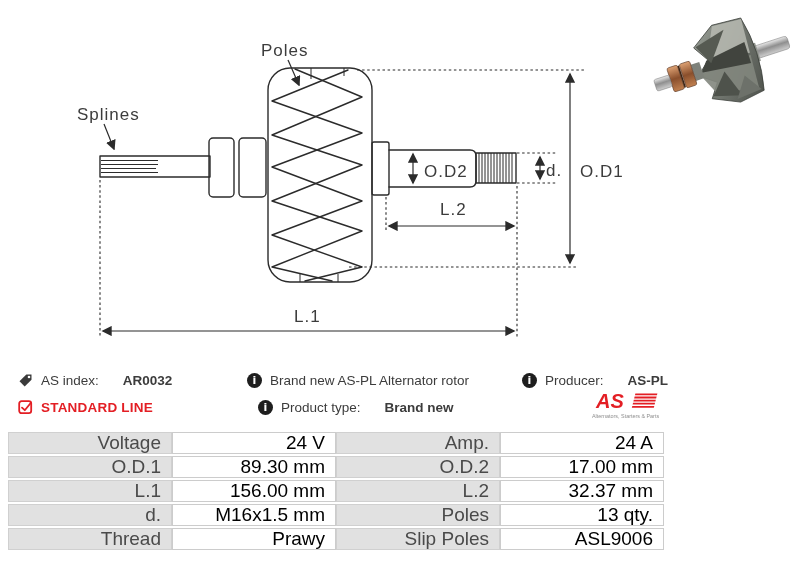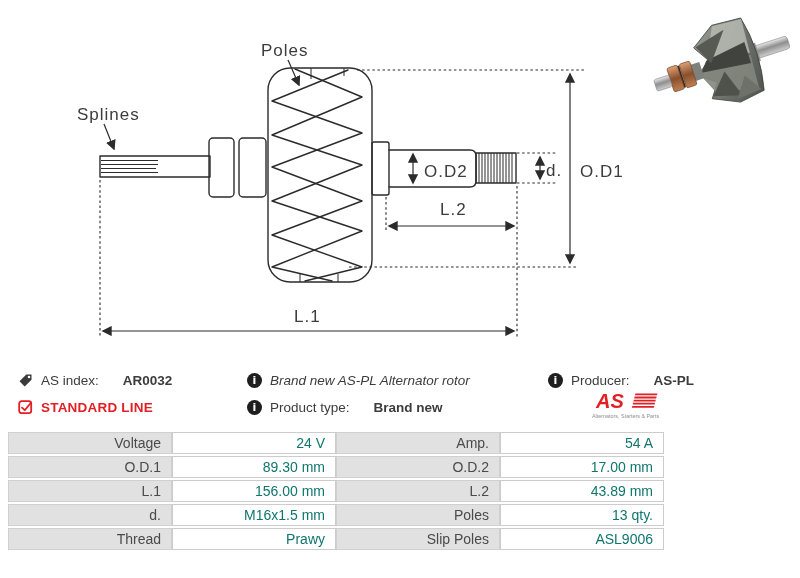--- a/index.html
+++ b/index.html
@@ -25,25 +25,25 @@
   .info-icon{width:15px;height:15px;border-radius:50%;background:#1e1e1e;display:inline-flex;align-items:center;justify-content:center;flex:0 0 auto;}
   .info-icon::before{content:"i";color:#ffffff;font:bold 11px "DejaVu Sans",sans-serif;line-height:1;}
   .as-logo{position:absolute;left:588px;top:391px;}
   
   .spec-table{
     position:absolute;left:8px;top:430px;
     border-collapse:separate;border-spacing:0 2px;
     table-layout:fixed;
   }
   .spec-table td{
-    height:20px;font-size:14px;line-height:20px;
+    height:20px;font-size:19px;line-height:20px;
     padding:0 10px 0 4px;text-align:right;overflow:hidden;
   }
   td.lbl{background:#e1e1e1;border:1px solid #d0d0d0;color:#4a4a4a;width:148px;}
-  td.val{background:#ffffff;border:1px solid #cccccc;color:#0f766e;width:148px;}
+  td.val{background:#ffffff;border:1px solid #cccccc;color:#000000;width:148px;}
 </style>
 </head>
 <body>
 
 <svg class="diagram" width="800" height="365" viewBox="0 0 800 365">
   <defs>
     <marker id="arr" viewBox="0 0 10 10" refX="8.5" refY="5" markerWidth="8.5" markerHeight="8.5" orient="auto-start-reverse">
       <path d="M0,0 L10,5 L0,10 Z" fill="#2b2b2b"></path>
     </marker>
   </defs>
@@ -171,32 +171,32 @@
 </div>
 
 <div class="info-item" style="left:18px;top:400px;text-align:right;">
   <svg width="15" height="15" viewBox="0 0 15 15">
     <rect x="1.2" y="1.2" width="12" height="12" rx="2.4" fill="none" stroke="#e31e24" stroke-width="1.8"></rect>
     <path d="M4,7.6 L6.8,10.2 L12.5,3.2" fill="none" stroke="#e31e24" stroke-width="1.8" stroke-linecap="round" stroke-linejoin="round"></path>
   </svg>
   <span class="red-text">STANDARD LINE</span>
 </div>
 
-<div class="info-item" style="left:247px;top:373px;font-style:italic;">
+<div class="info-item" style="left:247px;top:373px;">
   <span class="info-icon"></span>
   <span>Brand new AS-PL Alternator rotor</span>
 </div>
 
-<div class="info-item" style="left:247px;top:400px;">
+<div class="info-item" style="left:258px;top:400px;">
   <span class="info-icon"></span>
   <span>Product type:</span>
     <span class="b">Brand new</span>
 </div>
 
-<div class="info-item" style="left:548px;top:373px;text-align:center;">
+<div class="info-item" style="left:522px;top:373px;text-align:center;">
   <span class="info-icon"></span>
   <span>Producer:</span>
     <span class="b">AS-PL</span>
 </div>
 
 <svg class="as-logo" width="80" height="30" viewBox="0 0 80 30">
   <text x="8" y="17" font-family="Liberation Sans, sans-serif" font-style="italic" font-weight="bold" font-size="20" fill="#e31e24">AS</text>
   <g fill="#e31e24" transform="skewX(-14)">
     <rect x="48" y="2.5" width="22" height="1.8"></rect>
     <rect x="48" y="5.6" width="22" height="1.8"></rect>
@@ -206,33 +206,33 @@
   </g>
   <text x="4" y="26.5" font-family="Liberation Sans, sans-serif" font-size="5.4" fill="#8d8d8d">Alternators, Starters &amp; Parts</text>
 </svg>
 
 <table class="spec-table">
   <tbody>
     <tr>
       <td class="lbl">Voltage</td>
       <td class="val">24 V</td>
       <td class="lbl">Amp.</td>
-      <td class="val">54 A</td>
+      <td class="val">24 A</td>
     </tr>
     <tr>
       <td class="lbl">O.D.1</td>
       <td class="val">89.30 mm</td>
       <td class="lbl">O.D.2</td>
       <td class="val">17.00 mm</td>
     </tr>
     <tr>
       <td class="lbl">L.1</td>
       <td class="val">156.00 mm</td>
       <td class="lbl">L.2</td>
-      <td class="val">43.89 mm</td>
+      <td class="val">32.37 mm</td>
     </tr>
     <tr>
       <td class="lbl">d.</td>
       <td class="val">M16x1.5 mm</td>
       <td class="lbl">Poles</td>
       <td class="val">13 qty.</td>
     </tr>
     <tr>
       <td class="lbl">Thread</td>
       <td class="val">Prawy</td>

